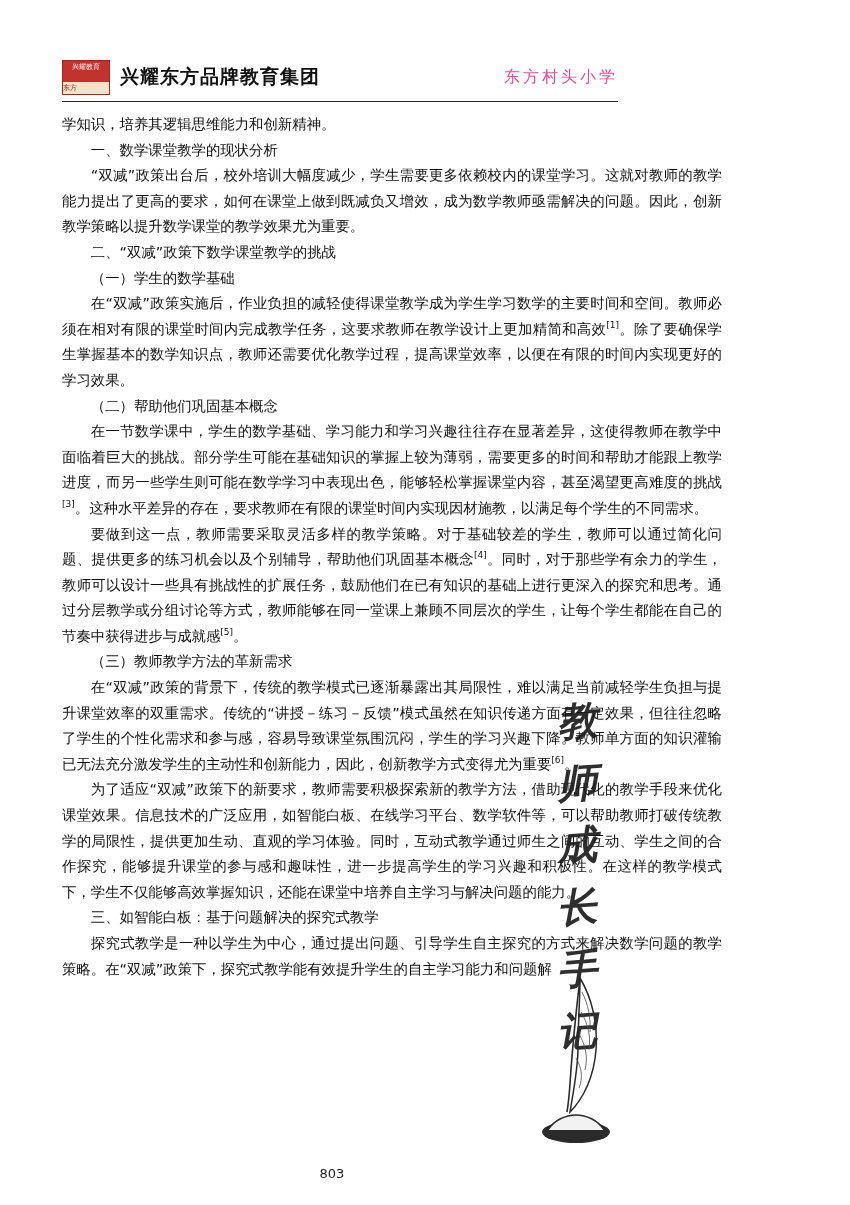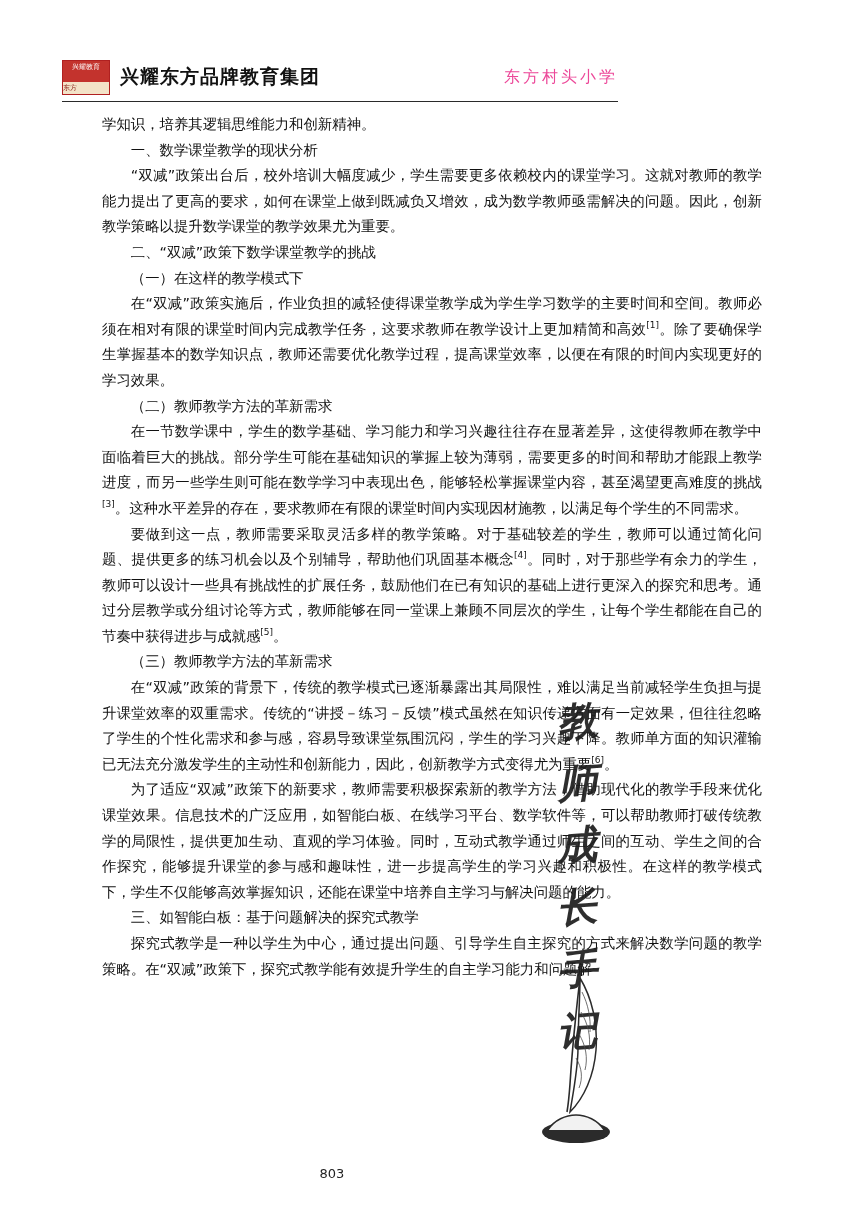--- a/index.html
+++ b/index.html
@@ -85,21 +85,20 @@
   }
   
   .content {
     width: 660px;
     font-size: 14.4px;
     line-height: 25.6px;
     text-align: justify;
     text-justify: inter-ideograph;
     color: #111111;
     font-family: "DejaVu Sans", "Liberation Sans", sans-serif;
-    margin-left: 40px;
   }
   .content p {
     margin: 0;
     padding: 0;
   }
   .indent2 {
     text-indent: 2em;
   }
   .noindent {
     text-indent: 0;
@@ -171,23 +170,23 @@
     </div>
     <div class="header-right">东方村头小学</div>
   </div>
   <hr class="header-rule">
 
   <div class="content">
     <p class="noindent">学知识，培养其逻辑思维能力和创新精神。</p>
     <p class="indent2">一、数学课堂教学的现状分析</p>
     <p class="indent2">“双减”政策出台后，校外培训大幅度减少，学生需要更多依赖校内的课堂学习。这就对教师的教学能力提出了更高的要求，如何在课堂上做到既减负又增效，成为数学教师亟需解决的问题。因此，创新教学策略以提升数学课堂的教学效果尤为重要。</p>
     <p class="indent2">二、“双减”政策下数学课堂教学的挑战</p>
-    <p class="indent2">（一）在这样的教学模式下</p>
+    <p class="indent2">（一）学生的数学基础</p>
     <p class="indent2"><span>在“双减”政策实施后，作业负担的减轻使得课堂教学成为学生学习数学的主要时间和空间。教师必须在相对有限的课堂时间内完成教学任务，这要求教师在教学设计上更加精简和高效</span><sup>[1]</sup><span>。除了要确保学生掌握基本的数学知识点，教师还需要优化教学过程，提高课堂效率，以便在有限的时间内实现更好的学习效果。</span></p>
-    <p class="indent2">（二）教师教学方法的革新需求</p>
+    <p class="indent2">（二）帮助他们巩固基本概念</p>
     <p class="indent2"><span>在一节数学课中，学生的数学基础、学习能力和学习兴趣往往存在显著差异，这使得教师在教学中面临着巨大的挑战。部分学生可能在基础知识的掌握上较为薄弱，需要更多的时间和帮助才能跟上教学进度，而另一些学生则可能在数学学习中表现出色，能够轻松掌握课堂内容，甚至渴望更高难度的挑战</span><sup>[3]</sup><span>。这种水平差异的存在，要求教师在有限的课堂时间内实现因材施教，以满足每个学生的不同需求。</span></p>
     <p class="indent2"><span>要做到这一点，教师需要采取灵活多样的教学策略。对于基础较差的学生，教师可以通过简化问题、提供更多的练习机会以及个别辅导，帮助他们巩固基本概念</span><sup>[4]</sup><span>。同时，对于那些学有余力的学生，教师可以设计一些具有挑战性的扩展任务，鼓励他们在已有知识的基础上进行更深入的探究和思考。通过分层教学或分组讨论等方式，教师能够在同一堂课上兼顾不同层次的学生，让每个学生都能在自己的节奏中获得进步与成就感</span><sup>[5]</sup><span>。</span></p>
     <p class="indent2">（三）教师教学方法的革新需求</p>
     <p class="indent2"><span>在“双减”政策的背景下，传统的教学模式已逐渐暴露出其局限性，难以满足当前减轻学生负担与提升课堂效率的双重需求。传统的“讲授－练习－反馈”模式虽然在知识传递方面有一定效果，但往往忽略了学生的个性化需求和参与感，容易导致课堂氛围沉闷，学生的学习兴趣下降。教师单方面的知识灌输已无法充分激发学生的主动性和创新能力，因此，创新教学方式变得尤为重要</span><sup>[6]</sup><span>。</span></p>
     <p class="indent2">为了适应“双减”政策下的新要求，教师需要积极探索新的教学方法，借助现代化的教学手段来优化课堂效果。信息技术的广泛应用，如智能白板、在线学习平台、数学软件等，可以帮助教师打破传统教学的局限性，提供更加生动、直观的学习体验。同时，互动式教学通过师生之间的互动、学生之间的合作探究，能够提升课堂的参与感和趣味性，进一步提高学生的学习兴趣和积极性。在这样的教学模式下，学生不仅能够高效掌握知识，还能在课堂中培养自主学习与解决问题的能力。</p>
     <p class="indent2">三、如智能白板：基于问题解决的探究式教学</p>
     <p class="indent2">探究式教学是一种以学生为中心，通过提出问题、引导学生自主探究的方式来解决数学问题的教学策略。在“双减”政策下，探究式教学能有效提升学生的自主学习能力和问题解</p>
   </div>
 
   <div class="side-deco">

